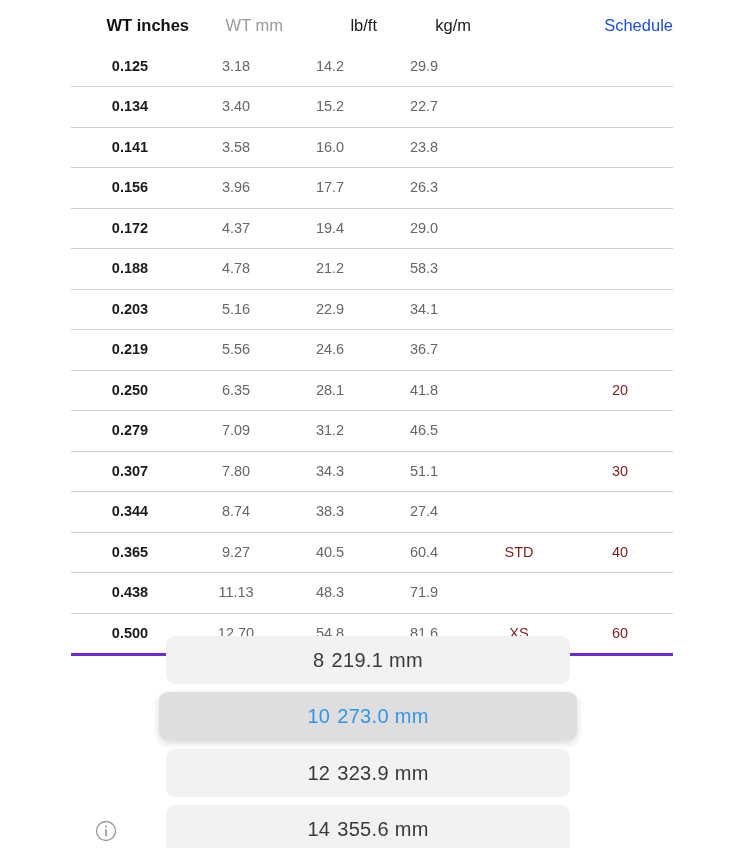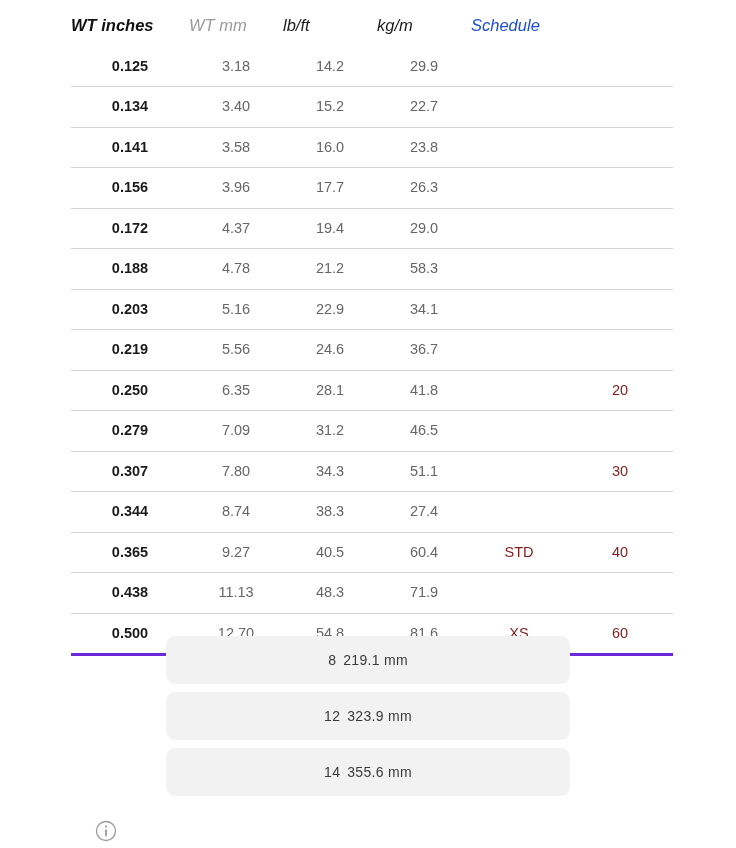--- a/index.html
+++ b/index.html
@@ -35,25 +35,24 @@
   table.pipe-table col.c-wtmm  { width: 94px;  }
   table.pipe-table col.c-lbft  { width: 94px;  }
   table.pipe-table col.c-kgm   { width: 94px;  }
   table.pipe-table col.c-sch1  { width: 96px;  }
   table.pipe-table col.c-sch2  { width: 106px; }
 
   thead th {
     font-weight: normal;
     font-size: 16.5px;
     color: #1a1a1a;
-    text-align: left;
+    text-align: right;
     padding: 17px 0 13px 0;
     line-height: 1;
     white-space: nowrap;
-    font-style: italic;
   }
 
   thead th.h-wtin {
     font-weight: bold;
     color: #111111;
   }
 
   thead th.h-wtmm {
     color: #9a9a9a;
   }
@@ -103,21 +102,21 @@
 
   .picker-item {
     position: relative;
     width: 404px;
     margin: 0 auto 8px auto;
     height: 48px;
     line-height: 48px;
     text-align: center;
     background: #f2f2f2;
     border-radius: 9px;
-    font-size: 14px;
+    font-size: 20px;
     color: #3a3a3a;
     letter-spacing: 0.3px;
   }
 
   .picker-item.selected {
     width: 418px;
     background: #dedede;
     color: #3396e8;
     box-shadow: 0 3px 7px rgba(0,0,0,0.16);
     margin-bottom: 9px;
@@ -280,20 +279,21 @@
           <td class="cell-num">81.6</td>
           <td class="cell-sch">XS</td>
           <td class="cell-sch">60</td>
         </tr>
       </tbody>
   </table>
 </div>
 
 <div class="picker" id="picker-list">
     <div class="picker-item"><span class="size-num">8</span><span>219.1 mm</span></div>
+    <div class="picker-item selected"><span class="size-num">10</span><span>273.0 mm</span></div>
     <div class="picker-item"><span class="size-num">12</span><span>323.9 mm</span></div>
     <div class="picker-item"><span class="size-num">14</span><span>355.6 mm</span></div>
   </div>
 
 <div class="info-icon">
   <svg width="22" height="22" viewBox="0 0 22 22" aria-hidden="true">
     <circle cx="11" cy="11" r="9.5" fill="none" stroke="#9a9a9a" stroke-width="1.3"></circle>
     <circle cx="11" cy="6.6" r="1.05" fill="#9a9a9a"></circle>
     <rect x="10.1" y="9.2" width="1.8" height="7.2" rx="0.9" fill="#9a9a9a"></rect>
   </svg>

